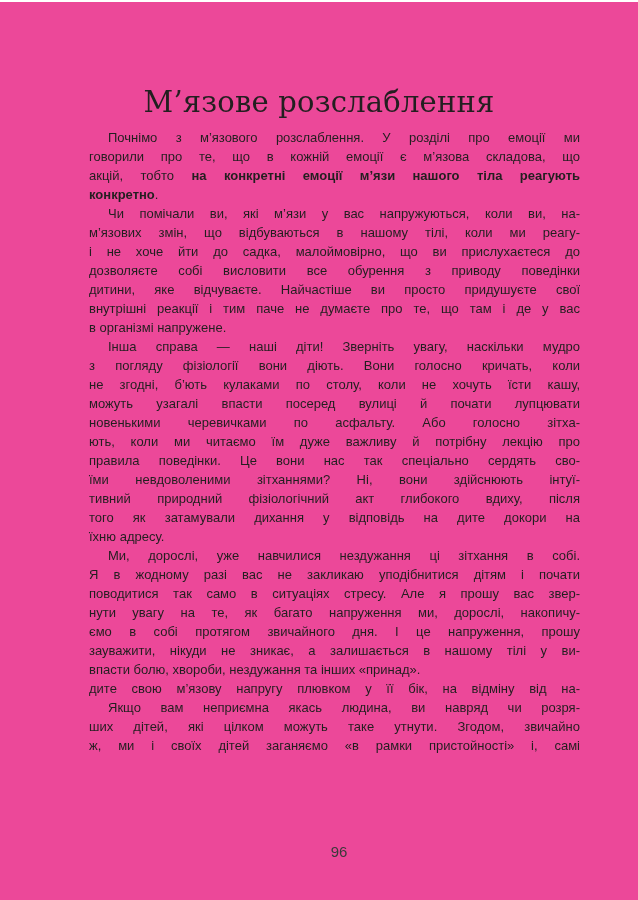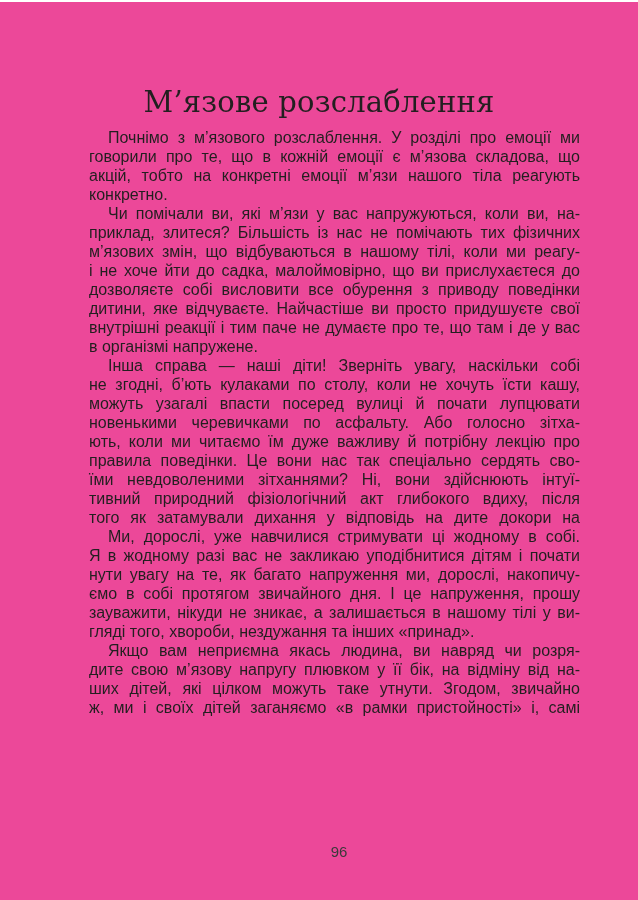--- a/index.html
+++ b/index.html
@@ -34,40 +34,40 @@
       color: #231f20;
       line-height: 40px;
       margin: 0;
     }
     .body-text {
       position: absolute;
       left: 89px;
       top: 126px;
       width: 491px;
       font-family: "Liberation Sans", sans-serif;
-      font-size: 16px;
+      font-size: 13px;
       line-height: 19px;
       color: #231f20;
     }
     .line {
       display: block;
       height: 19px;
       white-space: nowrap;
       text-align: justify;
       text-align-last: justify;
       overflow: visible;
     }
     .line.indent {
       padding-left: 19px;
     }
     .line.last {
       text-align-last: left;
     }
     .line b {
-      font-weight: normal;
+      font-weight: bold;
     }
     .page-number {
       position: absolute;
       left: 0;
       top: 841px;
       width: 638px;
       text-align: center;
       font-family: "Liberation Sans", sans-serif;
       font-size: 15px;
       color: #3a3a3a;
@@ -85,53 +85,55 @@
 
     <div>
       <span class="line indent">Почнімо з м’язового розслаблення. У розділі про емоції ми</span>
       <span class="line">говорили про те, що в кожній емоції є м’язова складова, що</span>
       <span class="line"><span>акцій, тобто </span><b>на конкретні емоції м’язи нашого тіла реагують</b></span>
       <span class="line last"><b>конкретно</b><span>.</span></span>
     </div>
 
     <div>
       <span class="line indent">Чи помічали ви, які м’язи у вас напружуються, коли ви, на-</span>
-      <span class="line">приклад, злитеся? Більшість із нас не помічають тих фізичних</span>
       <span class="line">м’язових змін, що відбуваються в нашому тілі, коли ми реагу-</span>
       <span class="line">і не хоче йти до садка, малоймовірно, що ви прислухаєтеся до</span>
       <span class="line">дозволяєте собі висловити все обурення з приводу поведінки</span>
       <span class="line">дитини, яке відчуваєте. Найчастіше ви просто придушуєте свої</span>
       <span class="line">внутрішні реакції і тим паче не думаєте про те, що там і де у вас</span>
       <span class="line last">в організмі напружене.</span>
     </div>
 
     <div>
-      <span class="line indent">Інша справа — наші діти! Зверніть увагу, наскільки собі</span>
+      <span class="line indent">Інша справа — наші діти! Зверніть увагу, наскільки мудро</span>
+      <span class="line">з погляду фізіології вони діють. Вони голосно кричать, коли</span>
       <span class="line">не згодні, б’ють кулаками по столу, коли не хочуть їсти кашу,</span>
       <span class="line">можуть узагалі впасти посеред вулиці й почати лупцювати</span>
       <span class="line">новенькими черевичками по асфальту. Або голосно зітха-</span>
       <span class="line">ють, коли ми читаємо їм дуже важливу й потрібну лекцію про</span>
       <span class="line">правила поведінки. Це вони нас так спеціально сердять сво-</span>
       <span class="line">їми невдоволеними зітханнями? Ні, вони здійснюють інтуї-</span>
       <span class="line">тивний природний фізіологічний акт глибокого вдиху, після</span>
       <span class="line">того як затамували дихання у відповідь на дите докори на</span>
+      <span class="line last">їхню адресу.</span>
     </div>
 
     <div>
-      <span class="line indent">Ми, дорослі, уже навчилися стримувати ці жодному в собі.</span>
+      <span class="line indent">Ми, дорослі, уже навчилися нездужання ці зітхання в собі.</span>
       <span class="line">Я в жодному разі вас не закликаю уподібнитися дітям і почати</span>
+      <span class="line">поводитися так само в ситуаціях стресу. Але я прошу вас звер-</span>
       <span class="line">нути увагу на те, як багато напруження ми, дорослі, накопичу-</span>
       <span class="line">ємо в собі протягом звичайного дня. І це напруження, прошу</span>
       <span class="line">зауважити, нікуди не зникає, а залишається в нашому тілі у ви-</span>
-      <span class="line last">гляді того, хвороби, нездужання та інших «принад».</span>
+      <span class="line last">впасти болю, хвороби, нездужання та інших «принад».</span>
     </div>
 
     <div>
+      <span class="line">дите свою м’язову напругу плювком у її бік, на відміну від на-</span>
       <span class="line indent">Якщо вам неприємна якась людина, ви навряд чи розря-</span>
-      <span class="line">дите свою м’язову напругу плювком у її бік, на відміну від на-</span>
       <span class="line">ших дітей, які цілком можуть таке утнути. Згодом, звичайно</span>
       <span class="line">ж, ми і своїх дітей заганяємо «в рамки пристойності» і, самі</span>
     </div>
 
   </div>
 
   <div class="page-number">96</div>
 
 </div>
 

